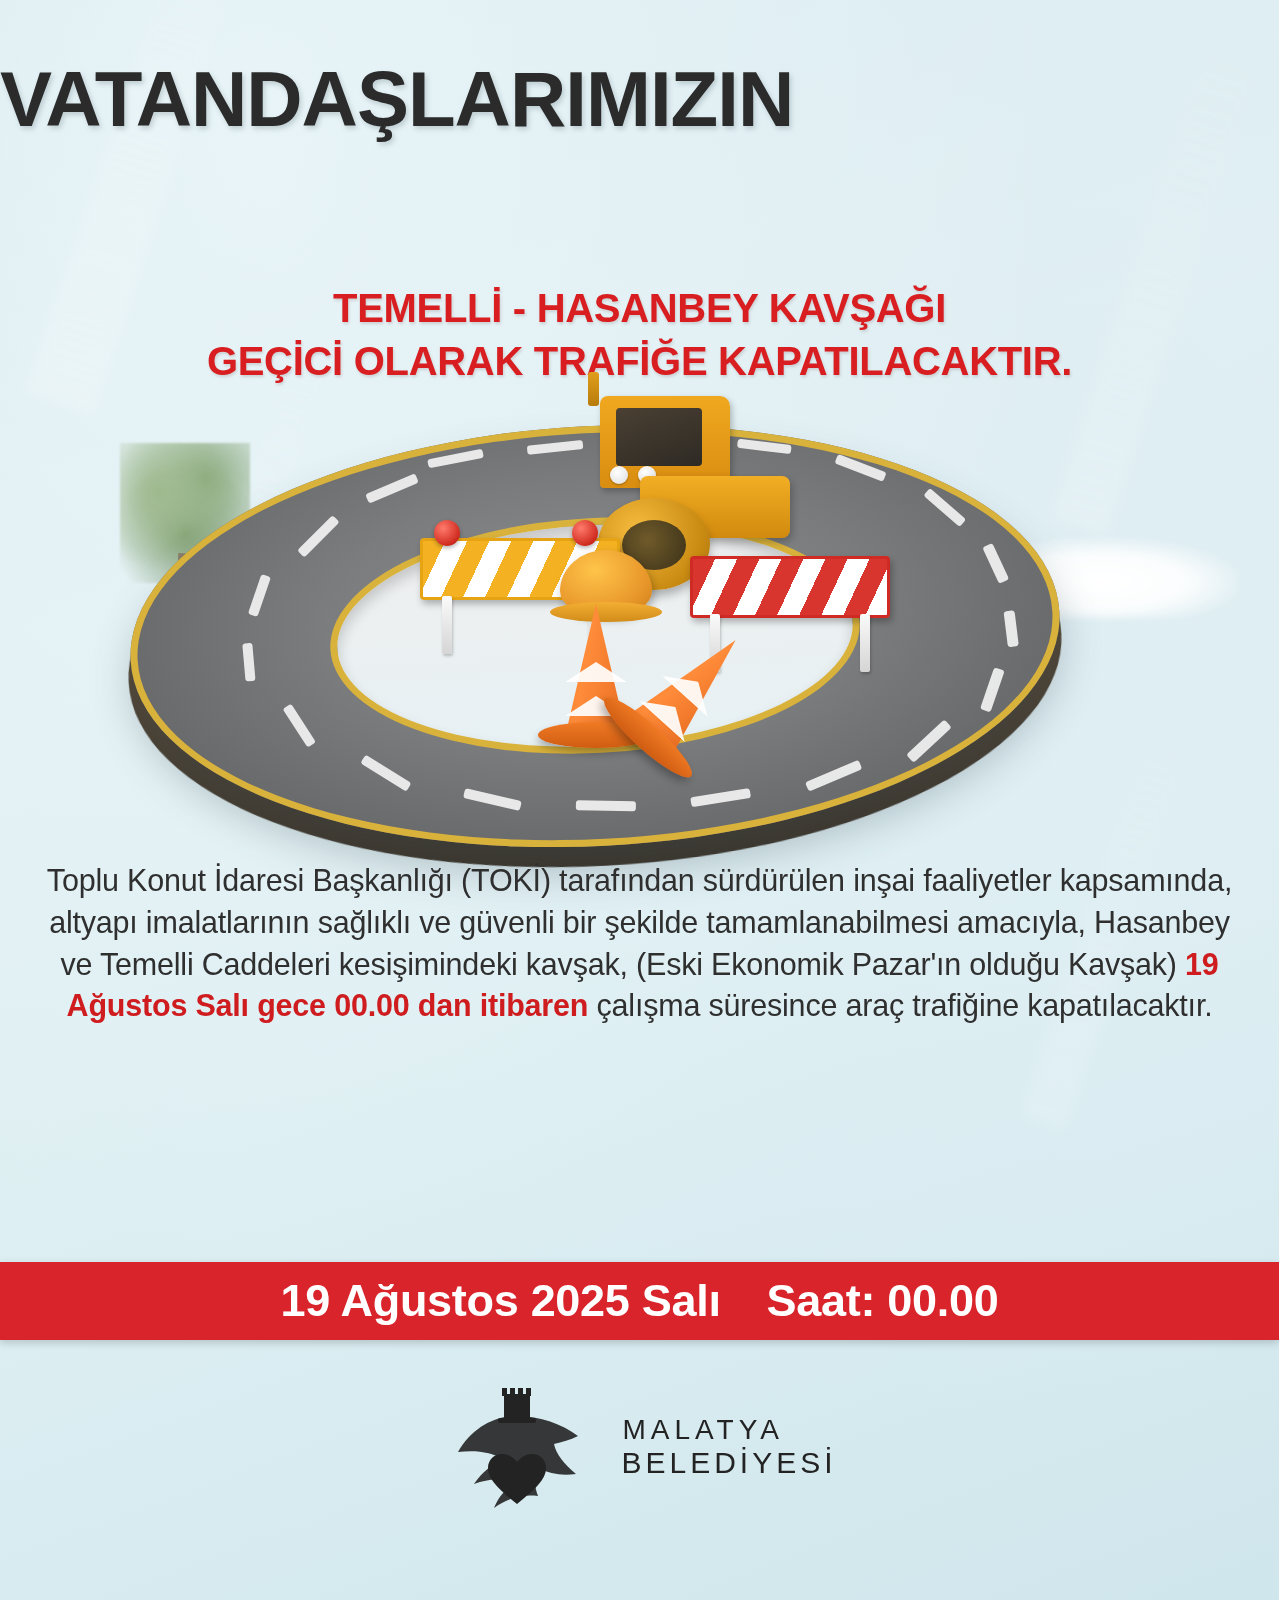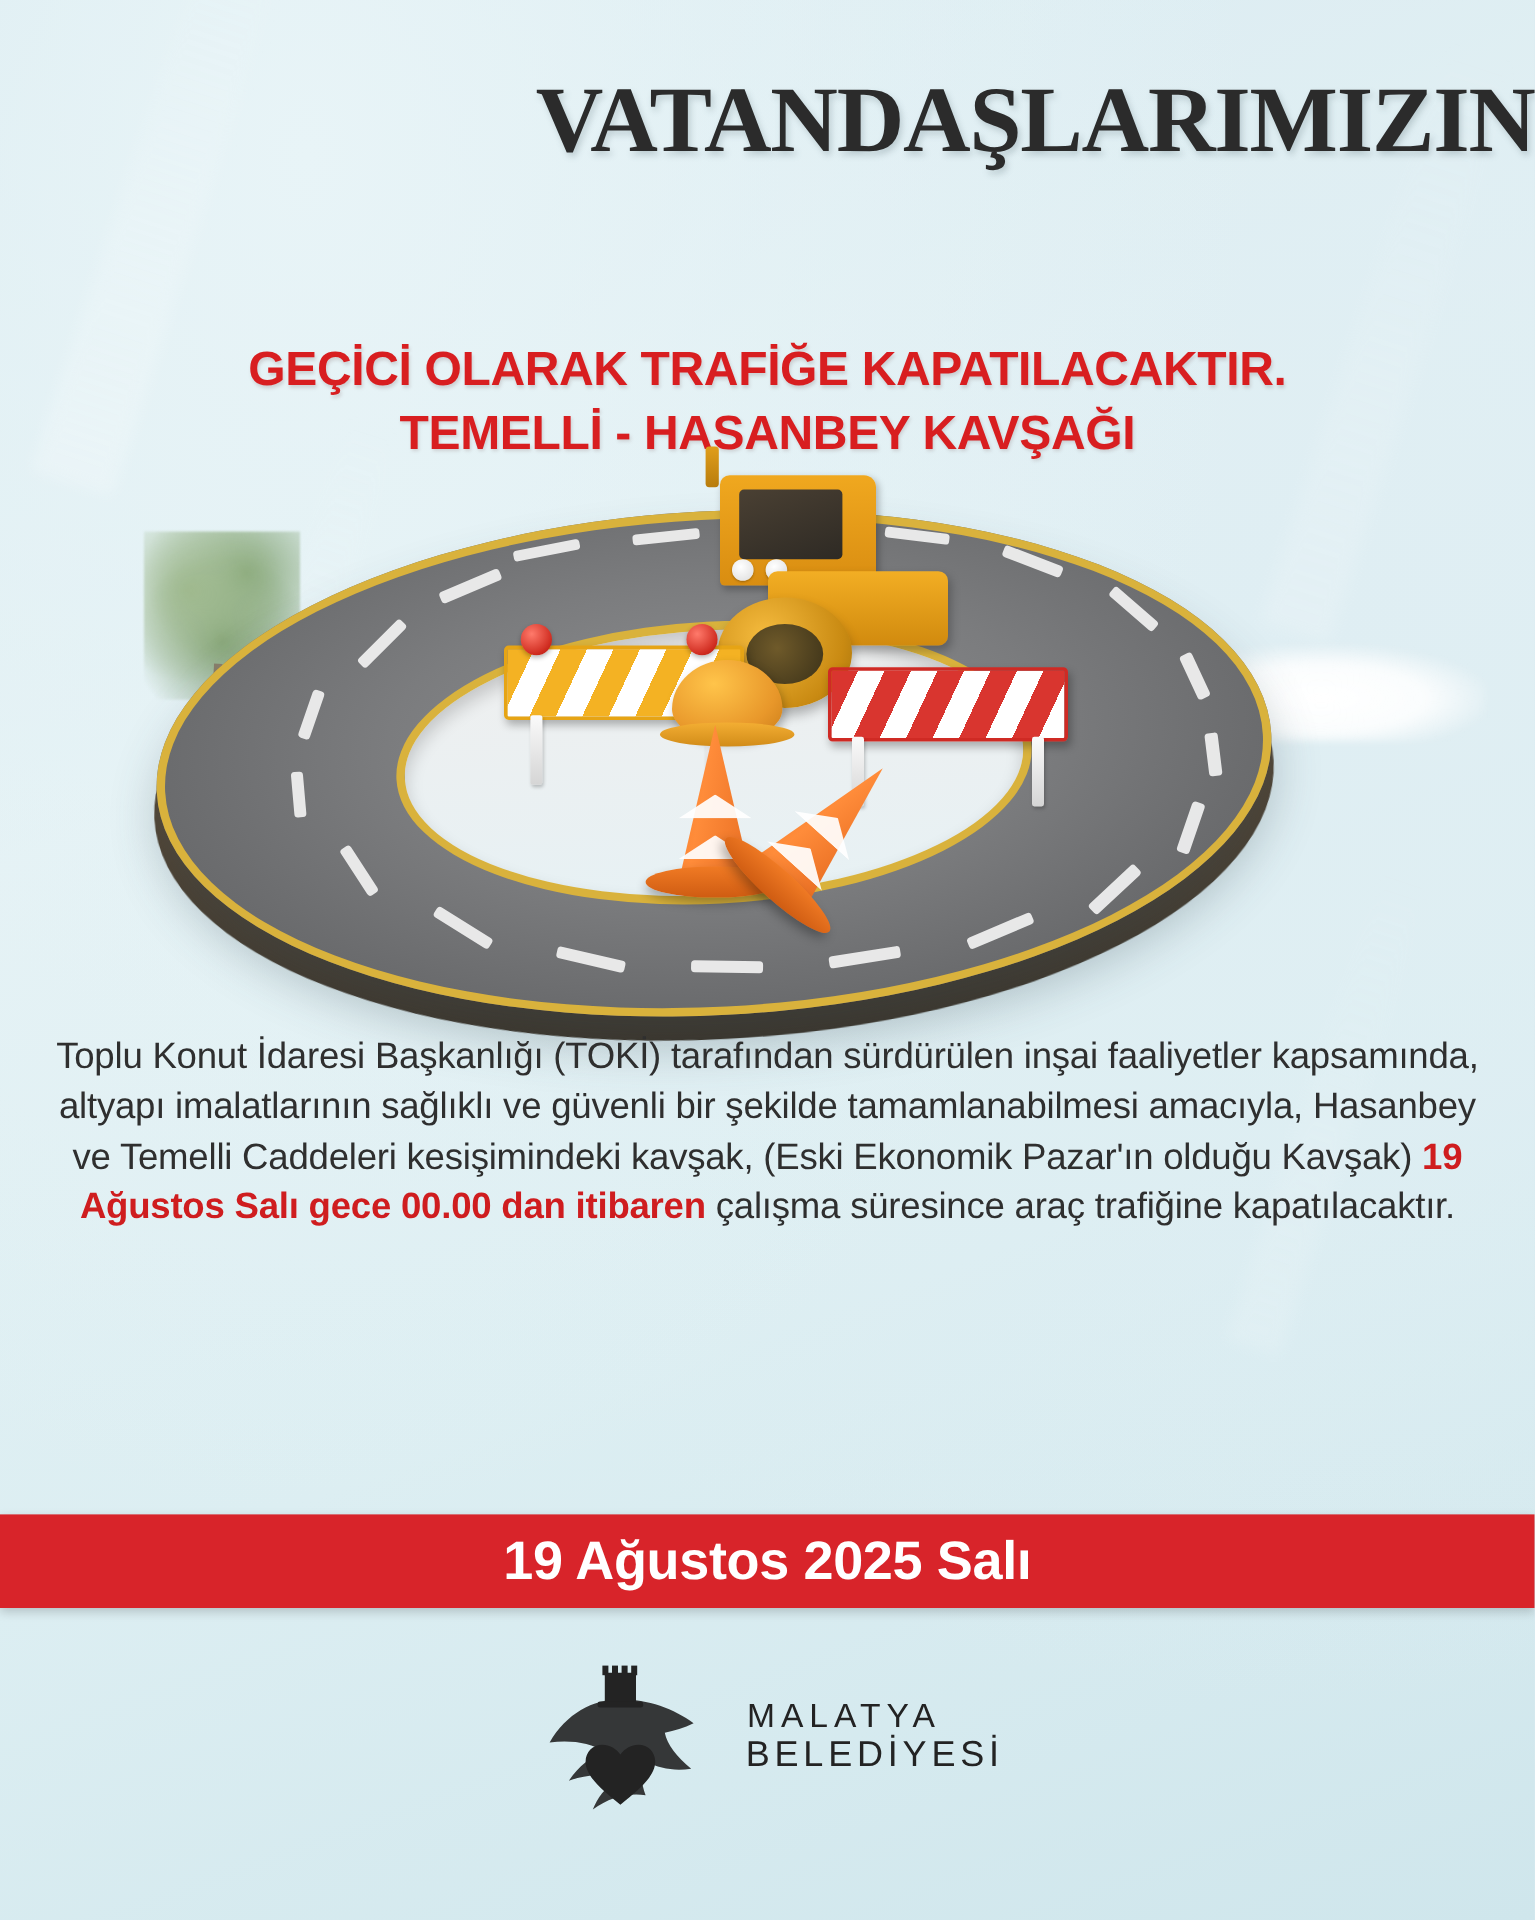--- a/index.html
+++ b/index.html
@@ -34,22 +34,21 @@
   .s1 { left: -120px; top: 120px; width: 520px; height: 70px; opacity: .5; }
   .s2 { left: 40px;   top: 520px; width: 420px; height: 46px; opacity: .35; }
   .s3 { right: -140px;top: 250px; width: 520px; height: 60px; transform: rotate(-72deg); opacity: .35; }
   .s4 { right: -40px; top: 900px; width: 420px; height: 46px; opacity: .3; }
 
   .headline-wrap {
     position: absolute;
     top: 62px;
     left: 0;
     width: 100%;
-    text-align: right;
-    font-family: Liberation Serif, serif;
+    text-align: left;
   }
   .headline1 {
     font-size: 78px;
     font-weight: 700;
     letter-spacing: -1px;
     color: #2b2b2b;
     line-height: 0.97;
     text-shadow: 2px 3px 5px rgba(90,110,120,0.28);
   }
   .headline2 {
@@ -378,22 +377,22 @@
   <div class="bg-streak s1"></div>
   <div class="bg-streak s2"></div>
   <div class="bg-streak s3"></div>
   <div class="bg-streak s4"></div>
 
   <div class="headline-wrap">
     <div class="headline1">VATANDAŞLARIMIZIN</div>
   </div>
 
   <div class="subhead">
+    <div>TEMELLİ - HASANBEY KAVŞAĞI</div>
     <div>GEÇİCİ OLARAK TRAFİĞE KAPATILACAKTIR.</div>
-    <div>TEMELLİ - HASANBEY KAVŞAĞI</div>
   </div>
 
   <div class="illustration">
 
     <div class="tree">
       <div class="foliage"></div>
       <div class="trunk"></div>
     </div>
 
     <div class="cloud"></div>
@@ -470,20 +469,21 @@
   <div class="body-text">
     <div>
       <span>Toplu Konut İdaresi Başkanlığı (TOKİ) tarafından sürdürülen inşai faaliyetler kapsamında, altyapı imalatlarının sağlıklı ve güvenli bir şekilde  tamamlanabilmesi amacıyla, Hasanbey ve Temelli Caddeleri kesişimindeki kavşak, (Eski Ekonomik Pazar'ın olduğu Kavşak)</span>
       <span class="hl">19 Ağustos Salı gece 00.00 dan itibaren</span>
       <span>çalışma süresince araç trafiğine kapatılacaktır.</span>
     </div>
   </div>
 
   <div class="date-bar">
     <span>19 Ağustos 2025 Salı</span>
+    <span>Saat: 00.00</span>
   </div>
 
   <div class="logo-wrap">
     <div class="logo-mark">
       <svg viewBox="0 0 150 150" width="150" height="150" aria-hidden="true">
         <g fill="#232323">
 
           <path d="M75 44 C52 44 30 56 16 80 C34 78 50 80 62 88 C50 92 40 100 32 112 C48 106 62 106 72 112 C62 118 56 126 52 136 C66 126 80 122 96 124 C92 114 92 104 96 96 C108 102 120 104 134 102 C122 92 114 82 112 72 C120 70 128 68 136 64 C120 52 98 44 75 44 Z" opacity="0.9"></path>
 
           <path d="M75 132 C58 118 46 108 46 96 C46 88 52 82 60 82 C66 82 71 85 75 90 C79 85 84 82 90 82 C98 82 104 88 104 96 C104 108 92 118 75 132 Z" fill="#232323"></path>

